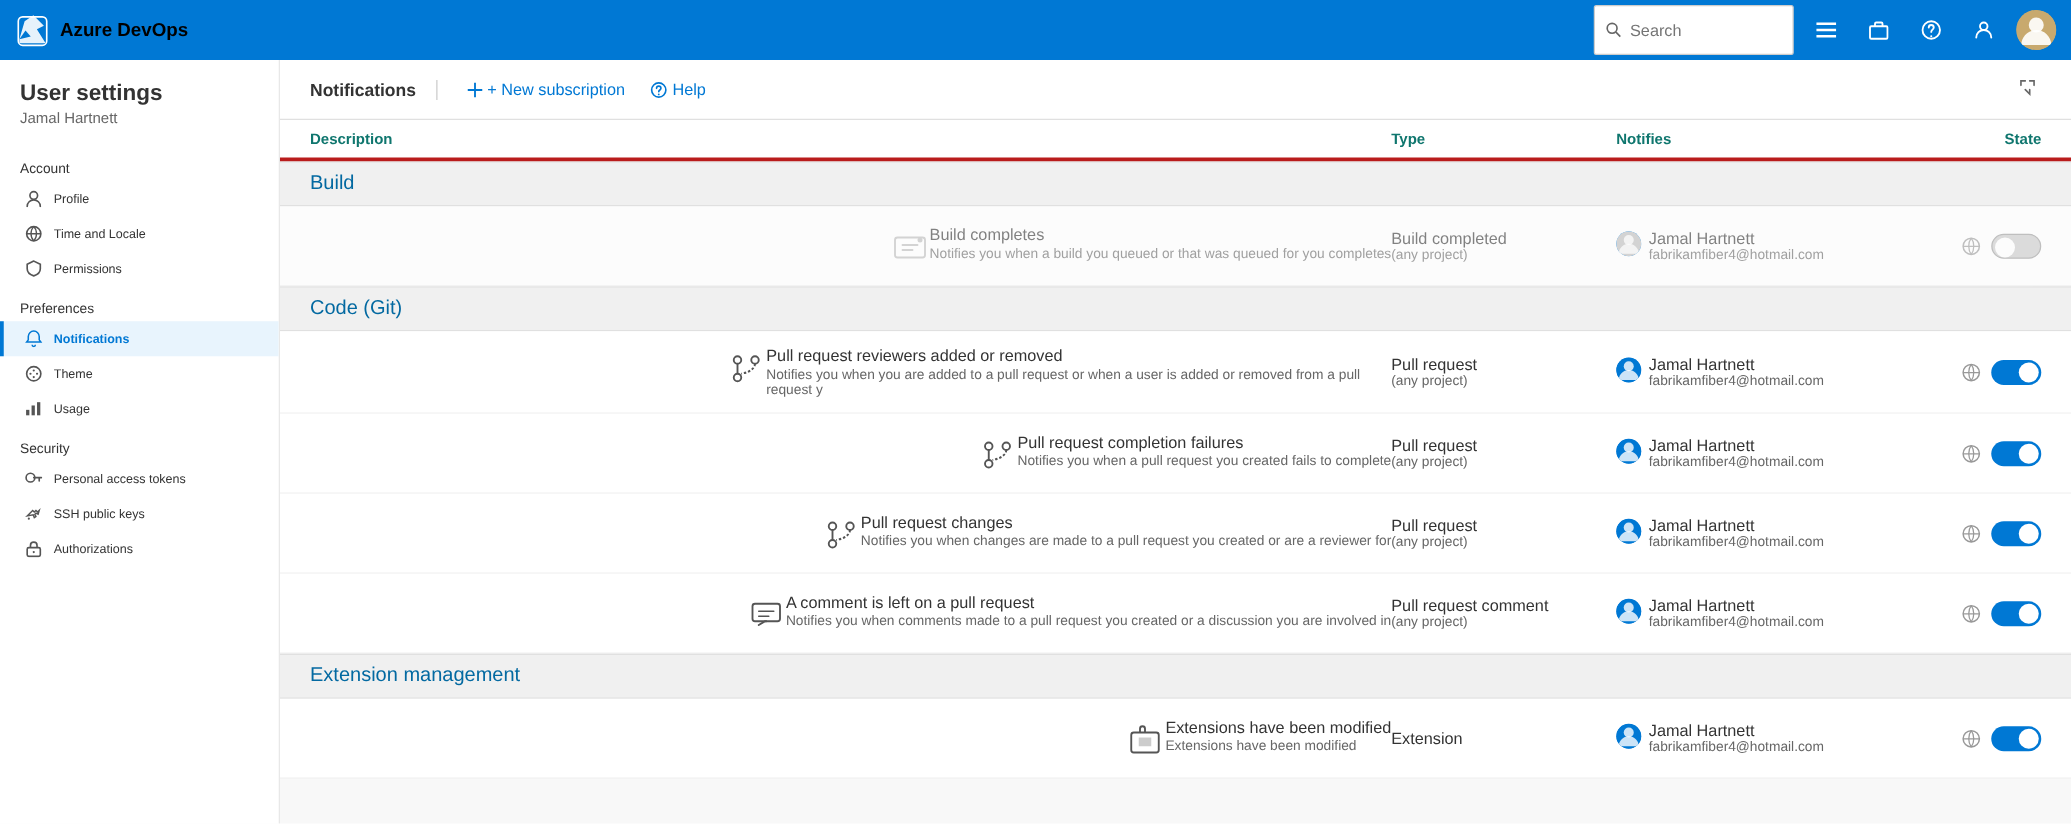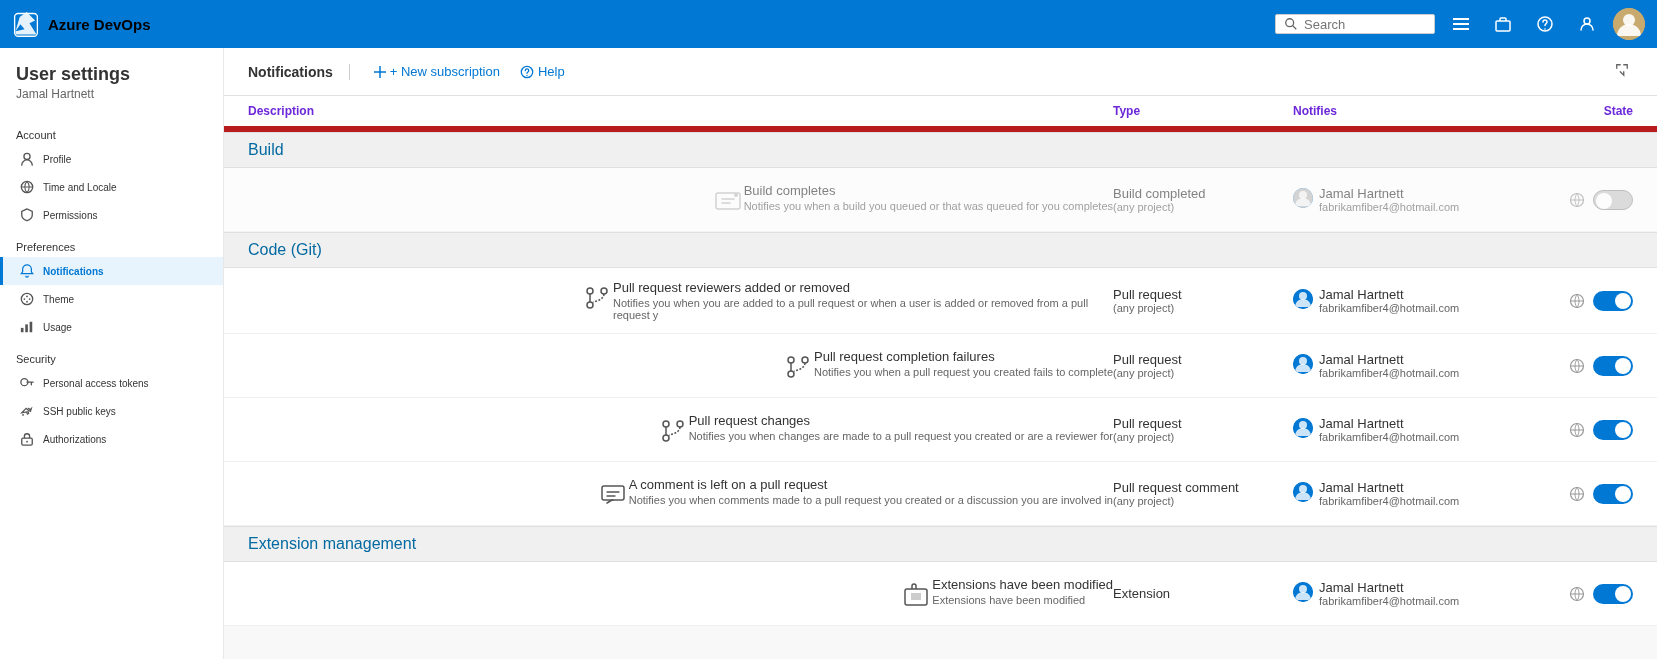--- a/index.html
+++ b/index.html
@@ -9,21 +9,21 @@
     .topnav {
       display: flex; align-items: center; background: #0078d4; color: #fff;
       height: 48px; padding: 0 12px; flex-shrink: 0; justify-content: space-between;
     }
     .topnav-left { display: flex; align-items: center; gap: 8px; }
     .topnav-logo { display: flex; align-items: center; gap: 8px; font-size: 15px; font-weight: 600; color: #000000; }
     .logo-icon { width: 28px; height: 28px; }
     .topnav-right { display: flex; align-items: center; gap: 10px; }
     .search-box {
       display: flex; align-items: center; background: #fff; border: 1px solid #ccc;
-      border-radius: 2px; padding: 0 8px; height: 20px; gap: 6px; width: 160px;
+      border-radius: 2px; padding: 0 8px; height: 40px; gap: 6px; width: 160px;
     }
     .search-box input { border: none; outline: none; font-size: 13px; width: 120px; color: #333; }
     .nav-icon { width: 32px; height: 32px; display: flex; align-items: center; justify-content: center; cursor: pointer; color: #fff; font-size: 16px; border-radius: 2px; }
     .avatar { width: 32px; height: 32px; border-radius: 50%; background: #c8a96e; display: flex; align-items: center; justify-content: center; overflow: hidden; cursor: pointer; }
 
     
     .main-layout { display: flex; flex: 1; overflow: hidden; }
 
     
     .sidebar {
@@ -50,22 +50,22 @@
     }
     .content-header-title { font-size: 14px; font-weight: 600; color: #333; padding-right: 16px; border-right: 1px solid #ccc; }
     .content-header-actions { display: flex; align-items: center; gap: 4px; padding-left: 16px; }
     .btn-link { display: flex; align-items: center; gap: 4px; color: #0078d4; cursor: pointer; font-size: 13px; background: none; border: none; padding: 4px 8px; border-radius: 2px; }
     .header-expand { margin-left: auto; cursor: pointer; color: #666; font-size: 14px; padding: 4px; }
 
     
     .table-container { padding: 0 0 16px; }
     .table-header {
       display: grid; grid-template-columns: 1fr 180px 220px 120px;
-      padding: 8px 24px; background: #fff; border-bottom: 6px solid #b91c1c;
-      font-size: 12px; font-weight: 600; color: #6d28d9; position: sticky; top: 0; z-index: 1;
+      padding: 8px 24px; background: #fff; border-bottom: 3px solid #b91c1c;
+      font-size: 12px; font-weight: 600; color: #0f766e; position: sticky; top: 0; z-index: 1;
     }
     .section-header {
       padding: 8px 24px; font-size: 16px; color: #0369a1; background: #f0f0f0;
       border-bottom: 1px solid #e0e0e0; border-top: 1px solid #e0e0e0;
     }
     .table-row {
       display: grid; grid-template-columns: 1fr 180px 220px 120px;
       padding: 12px 24px; background: #fff; border-bottom: 1px solid #f0f0f0;
       align-items: center; min-height: 64px;
     }

